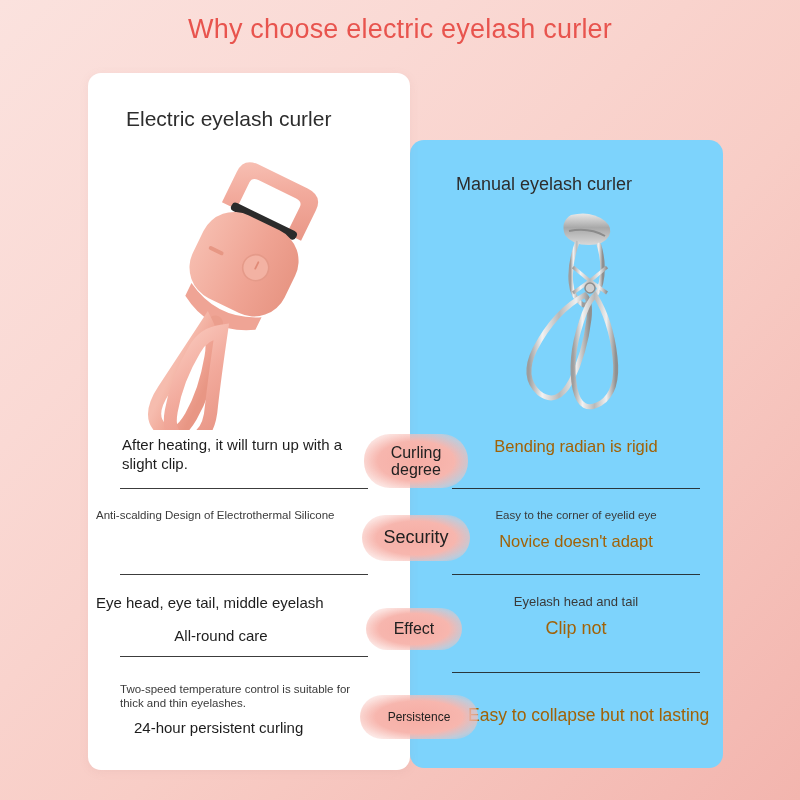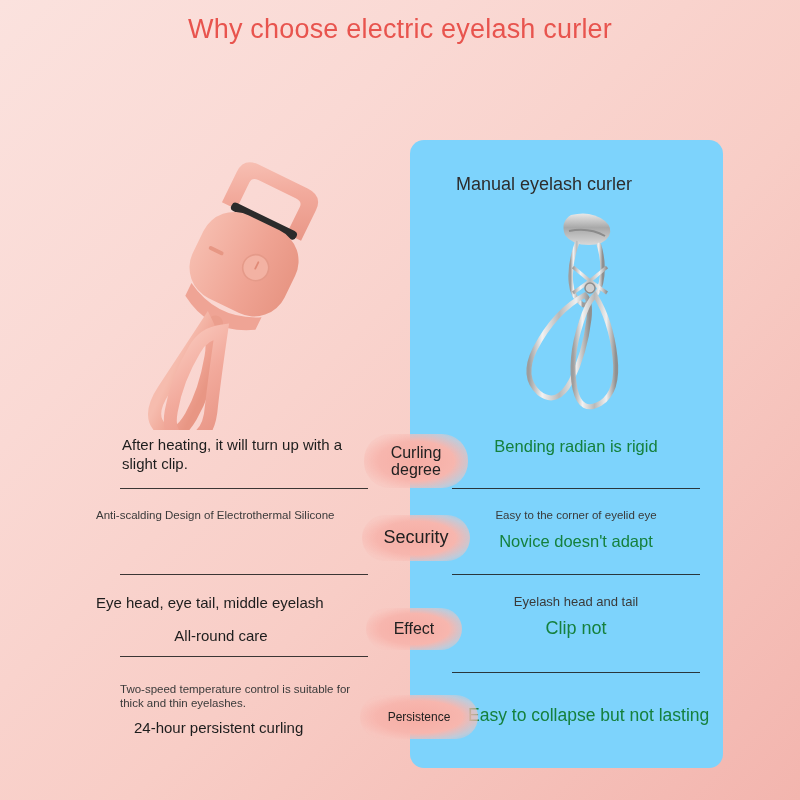--- a/index.html
+++ b/index.html
@@ -49,21 +49,21 @@
   .r0{top:436px;}
   .r1{top:508px;}
   .r2{top:594px;}
   .r3{top:672px;}
 
   .col-l{position:absolute;left:96px;width:272px;text-align:left;}
   .col-r{position:absolute;left:452px;width:248px;text-align:center;}
 
   .sub{font-size:11.5px;color:#3a3a3a;line-height:1.22;}
   .main{font-size:15px;color:#1d1d1d;line-height:1.25;}
-  .main-lg{font-size:16.5px;color:#15803d;line-height:1.26;}
+  .main-lg{font-size:16.5px;color:#a16207;line-height:1.26;}
   .indent{padding-left:26px;}
 
   .divider{position:absolute;height:1px;background:#1a1a1a;opacity:.85;}
   .dv-l{left:120px;width:248px;}
   .dv-r{left:452px;width:248px;}
   .d0{top:488px;}
   .d1{top:574px;}
   .d2{top:656px;}
   .d3{top:672px;}
 
@@ -84,20 +84,23 @@
 <body>
 
 <div class="stage">
 
   <div class="title">Why choose electric eyelash curler</div>
 
   <div class="card-right">
     <div class="card-right-title">Manual eyelash curler</div>
   </div>
 
+  <div class="card-left">
+    <div class="card-left-title">Electric eyelash curler</div>
+  </div>
 
   <svg class="art art-electric" viewBox="0 0 250 275">
     <defs>
       <linearGradient id="pk" x1="0" y1="0" x2="1" y2="1">
         <stop offset="0%" stop-color="#f8c2b6"></stop>
         <stop offset="45%" stop-color="#f2aa9c"></stop>
         <stop offset="100%" stop-color="#e99787"></stop>
       </linearGradient>
       <linearGradient id="pk2" x1="0" y1="0" x2="1" y2="0">
         <stop offset="0%" stop-color="#f6bcae"></stop>

